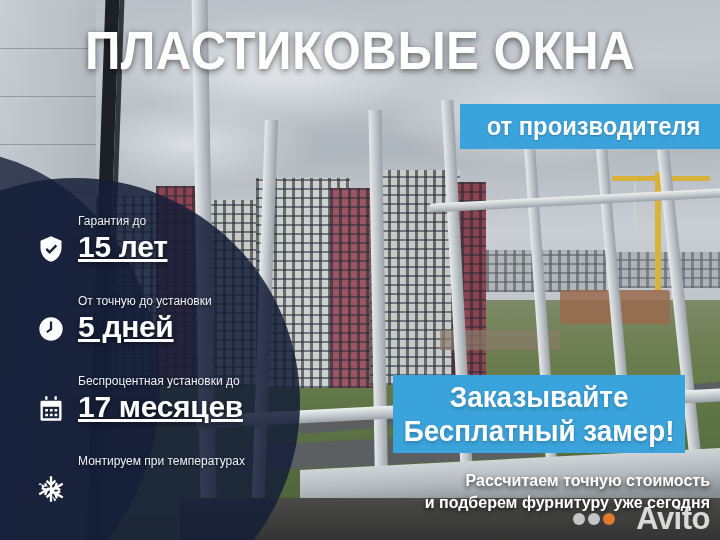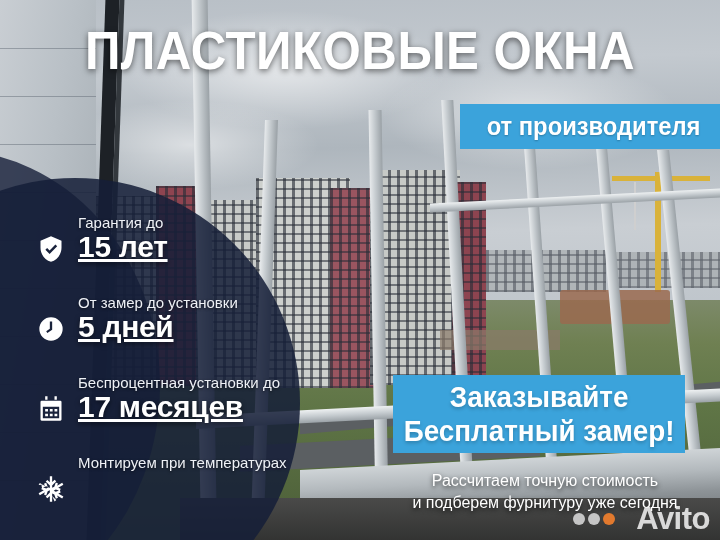--- a/index.html
+++ b/index.html
@@ -116,21 +116,21 @@
   .feat { position:relative; height:80px; }
   .feat .ico {
     position:absolute; left:6px; top:26px;
     width:30px; height:30px;
     color:#fff;
     display:flex; align-items:center; justify-content:center;
   }
   .feat .ico svg { width:28px; height:28px; fill:#fff; display:block; }
   .feat .cap {
     position:absolute; left:48px; top:6px;
-    font-size:15px; color:#eef1f6; white-space:nowrap;
+    font-size:12px; color:#eef1f6; white-space:nowrap;
     text-shadow:0 1px 3px rgba(0,0,0,.6);
   }
   .feat .val {
     position:absolute; left:48px; top:22px;
     font-size:30px; font-weight:bold; color:#ffffff; white-space:nowrap;
     letter-spacing:-.3px;
     text-shadow:0 2px 5px rgba(0,0,0,.55);
     text-decoration:underline;
   }
 
@@ -145,22 +145,22 @@
     color:#fff; font-weight:bold; white-space:nowrap;
     text-shadow:0 2px 4px rgba(0,0,0,.22);
     transform:scaleX(.96);
   }
   .cta .l1 { font-size:29px; line-height:34px; }
   .cta .l2 { font-size:29px; line-height:34px; }
 
   
   .subtext {
     position:absolute; left:380px; top:470px; width:330px;
-    text-align:center; color:#fff;
-    font-size:16px; font-weight:normal; line-height:22px;
+    text-align:right; color:#fff;
+    font-size:16px; font-weight:bold; line-height:22px;
     text-shadow:0 2px 5px rgba(0,0,0,.75);
   }
 
   
   .avito {
     position:absolute; right:10px; bottom:6px;
     display:flex; align-items:center; gap:21px;
     opacity:.92;
   }
   .avito .dots { display:flex; align-items:center; gap:3px; }
@@ -272,21 +272,21 @@
       <div class="cap">Гарантия до</div>
       <div class="val">15 лет</div>
     </div>
 
     <div class="feat">
       <div class="ico">
         <svg viewBox="0 0 24 24">
             <path d="M12 2a10 10 0 1 0 0 20 10 10 0 0 0 0-20zm1 10.6-4.1 2.9-1-1.5 3.1-2.2V5.5h2v7.1z"></path>
           </svg>
       </div>
-      <div class="cap">От замер до установки</div>
+      <div class="cap">От точную до установки</div>
       <div class="val">5 дней</div>
     </div>
 
     <div class="feat">
       <div class="ico">
         <svg viewBox="0 0 24 24">
             <path d="M7 1h2v3H7V1zm8 0h2v3h-2V1zM4 5h16a1 1 0 0 1 1 1v15a1 1 0 0 1-1 1H4a1 1 0 0 1-1-1V6a1 1 0 0 1 1-1zm1 5v10h14V10H5zm2 2h2.4v2.2H7V12zm4 0h2.4v2.2H11V12zm4 0h2.4v2.2H15V12zM7 16h2.4v2.2H7V16zm4 0h2.4v2.2H11V16zm4 0h2.4v2.2H15V16z"></path>
           </svg>
       </div>
       <div class="cap">Беспроцентная установки до</div>

